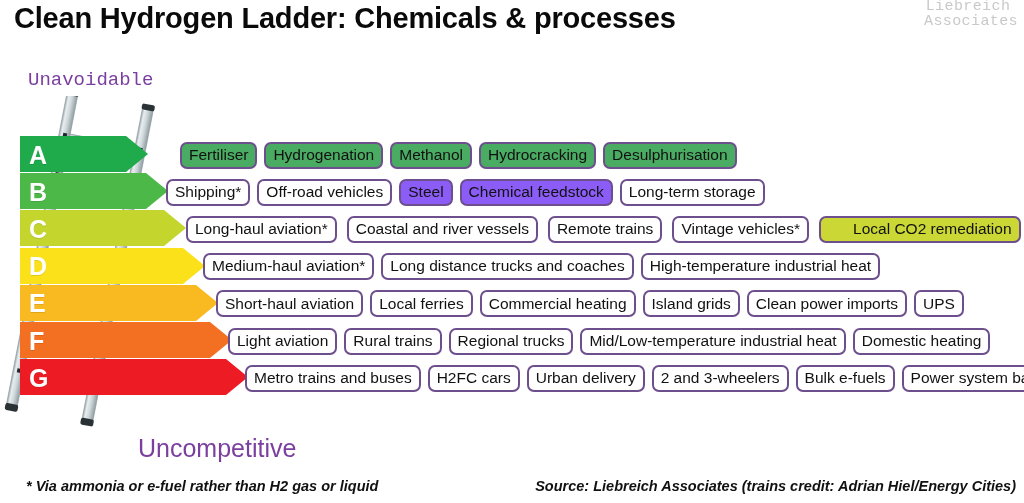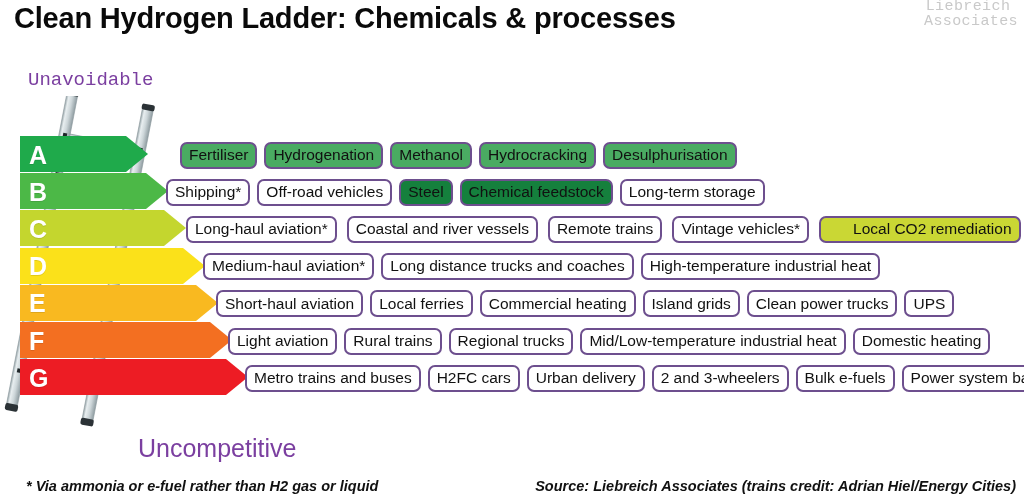--- a/index.html
+++ b/index.html
@@ -68,21 +68,21 @@
     background:#ffffff;
     color:#111111;
     font-size:15.5px;
     line-height:1;
     padding:5px 7px 6px 7px;
     box-sizing:border-box;
     height:27px;
     display:flex; align-items:center;
   }
   .pill.green{ background:#4aab62; }
-  .pill.green2{ background:#15803d; }
+  .pill.green2{ background:#8b5cf6; }
   .pill.lime{ background:#cad734;padding-left:32px; }
 
   
   #footnote{
     position:absolute; left:26px; top:478px;
     font-size:14.5px; font-style:italic; font-weight:bold;
     color:#111; white-space:nowrap;
   }
   #source{
     position:absolute; right:8px; top:478px;
@@ -220,21 +220,21 @@
         <svg width="198" height="36" viewBox="0 0 198 36">
           <path d="M0,0 H176 L198,18 L176,36 H0 Z" fill="#f9b920"></path>
         </svg>
       </div>
       <div class="gletter">E</div>
       <div class="pills" style="left: 216px;">
         <div class="pill">Short-haul aviation</div>
         <div class="pill">Local ferries</div>
         <div class="pill">Commercial heating</div>
         <div class="pill">Island grids</div>
-        <div class="pill">Clean power trucks</div>
+        <div class="pill">Clean power imports</div>
         <div class="pill">UPS</div>
       </div>
     </div>
     <div class="row" style="top: 322px;">
       <div class="arrow">
         <svg width="212" height="36" viewBox="0 0 212 36">
           <path d="M0,0 H190 L212,18 L190,36 H0 Z" fill="#f36f21"></path>
         </svg>
       </div>
       <div class="gletter">F</div>

